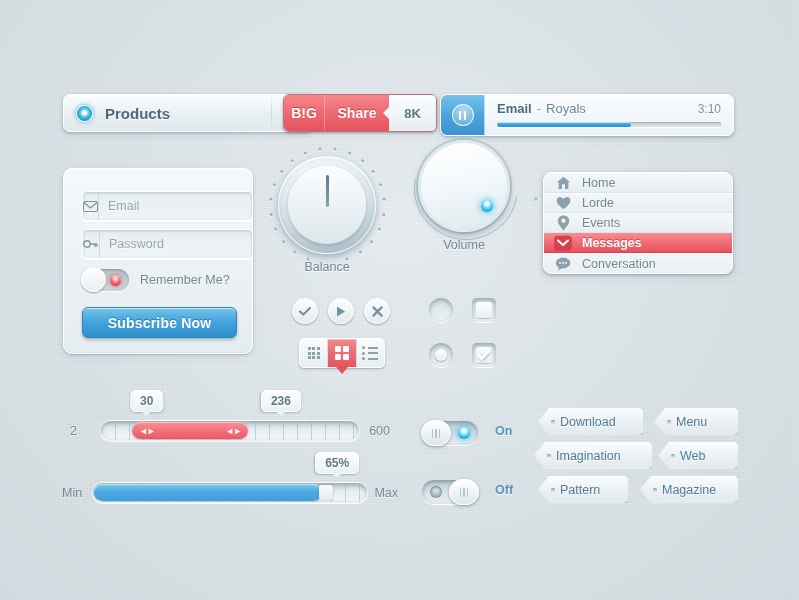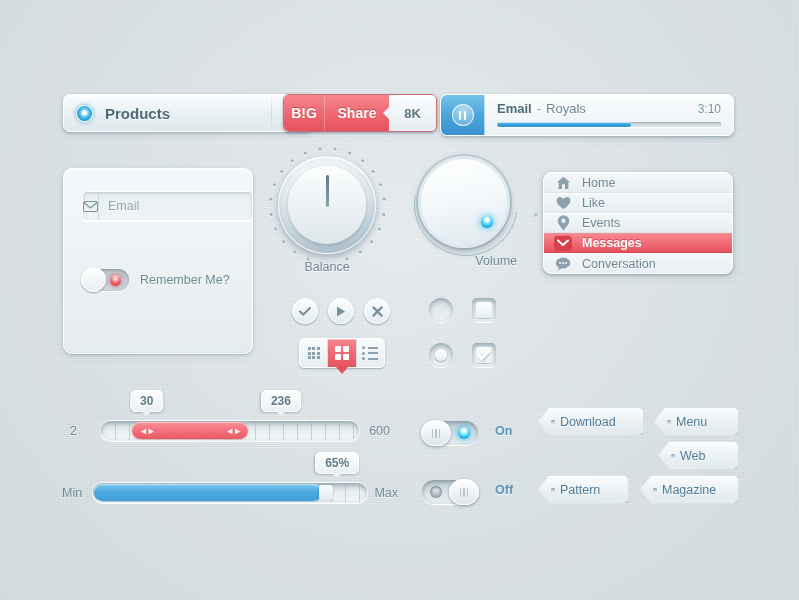--- a/index.html
+++ b/index.html
@@ -217,21 +217,21 @@
     background:linear-gradient(180deg,#5e7888,#8da3ad);
     top:18px; left:50%; margin-left:-1.5px;
     box-shadow:0 1px 0 rgba(255,255,255,.7);
   }
   .knob-dots{ position:absolute; inset:-10px; }
   .knob-dots span{
     position:absolute; width:3px;height:3px;border-radius:50%;
     background:#9fb2bc; left:50%; top:50%; margin:-1.5px;
     box-shadow:0 1px 0 rgba(255,255,255,.8);
   }
-  #volume-knob-wrap{ left:411px; top:156px; width:106px;text-align:right; }
+  #volume-knob-wrap{ left:411px; top:140px; width:106px; }
   #volume-knob{
     width:92px;height:92px;border-radius:50%;margin:0 auto;position:relative;
     background:linear-gradient(170deg,#ffffff 0%,#f4f9fb 45%,#dfe9ee 100%);
     border:3px solid #dfe9ee;
     box-shadow:0 3px 7px rgba(60,90,110,.4),
       0 0 0 2px rgba(150,180,195,.45),
       0 1px 0 rgba(255,255,255,1) inset;
   }
   .vol-led{
     position:absolute; right:14px; bottom:17px;
@@ -502,25 +502,35 @@
   <div class="abs panel" id="login-panel">
     <div class="field" id="email-field">
       <span class="field-icon">
         <svg width="15" height="11" viewBox="0 0 15 11">
             <rect x="0.5" y="0.5" width="14" height="10" rx="1.5" fill="none" stroke="#7e95a1"></rect>
             <path d="M1 1.5 L7.5 7 L14 1.5" fill="none" stroke="#7e95a1" stroke-width="1.3"></path>
           </svg>
       </span>
       <input type="text" placeholder="Email" style="">
     </div>
+    <div class="field" id="password-field">
+      <span class="field-icon">
+        <svg width="16" height="10" viewBox="0 0 16 10">
+            <circle cx="4" cy="5" r="3.2" fill="none" stroke="#7e95a1" stroke-width="1.4"></circle>
+            <path d="M7 5 H14 M12 5 V8 M14 5 V7.5" stroke="#7e95a1" stroke-width="1.4" fill="none"></path>
+          </svg>
+      </span>
+      <input type="text" placeholder="Password" style="">
+    </div>
     <div id="remember-toggle">
       <span class="tg-handle" style="left:-1px"></span>
       <span class="tg-led led-red" style="right:8px"></span>
     </div>
     <div id="remember-label">Remember Me?</div>
+    <div id="subscribe-button">Subscribe Now</div>
   </div>
 
   <div class="knob-wrap" id="balance-knob-wrap">
     <div id="balance-knob">
       <div class="knob-dots" id="balance-dots">
           <span style="transform: translate(-19.4951px, 53.5625px);"></span>
           <span style="transform: translate(-32.8876px, 46.5554px);"></span>
           <span style="transform: translate(-43.9675px, 36.2747px);"></span>
           <span style="transform: translate(-51.9558px, 23.4434px);"></span>
           <span style="transform: translate(-56.2908px, 8.96355px);"></span>
@@ -639,21 +649,21 @@
       </span>
       <span class="mi-label">Home</span>
     </div>
 
     <div class="menu-item">
       <span class="mi-icon">
         <svg width="15" height="14" viewBox="0 0 15 14">
             <path d="M7.5 13 C2 9 0.6 6.4 0.6 4.4 C0.6 2.4 2.1 1 3.9 1 C5.3 1 6.7 1.8 7.5 3.2 C8.3 1.8 9.7 1 11.1 1 C12.9 1 14.4 2.4 14.4 4.4 C14.4 6.4 13 9 7.5 13 Z" fill="currentColor"></path>
           </svg>
       </span>
-      <span class="mi-label">Like</span>
+      <span class="mi-label">Lorde</span>
     </div>
 
     <div class="menu-item">
       <span class="mi-icon">
         <svg width="13" height="16" viewBox="0 0 13 16">
             <path d="M6.5 0.6 C3.2 0.6 0.8 3 0.8 6 C0.8 9.6 6.5 15.4 6.5 15.4 C6.5 15.4 12.2 9.6 12.2 6 C12.2 3 9.8 0.6 6.5 0.6 Z" fill="currentColor"></path>
             <circle cx="6.5" cy="5.8" r="2.2" fill="#eef3f5"></circle>
           </svg>
       </span>
       <span class="mi-label">Events</span>
@@ -736,20 +746,24 @@
   <span class="sw-label" style="left:495px; top:483px;">Off</span>
 
   <div class="tag-btn" style="left:538px; top:408px; width:105px;">
     <span class="tag-hole"></span>
     <span>Download</span>
   </div>
   <div class="tag-btn" style="left:654px; top:408px; width:84px;">
     <span class="tag-hole"></span>
     <span>Menu</span>
   </div>
+  <div class="tag-btn" style="left:534px; top:442px; width:118px;">
+    <span class="tag-hole"></span>
+    <span>Imagination</span>
+  </div>
   <div class="tag-btn" style="left:658px; top:442px; width:80px;">
     <span class="tag-hole"></span>
     <span>Web</span>
   </div>
   <div class="tag-btn" style="left:538px; top:476px; width:90px;">
     <span class="tag-hole"></span>
     <span>Pattern</span>
   </div>
   <div class="tag-btn" style="left:640px; top:476px; width:98px;">
     <span class="tag-hole"></span>

